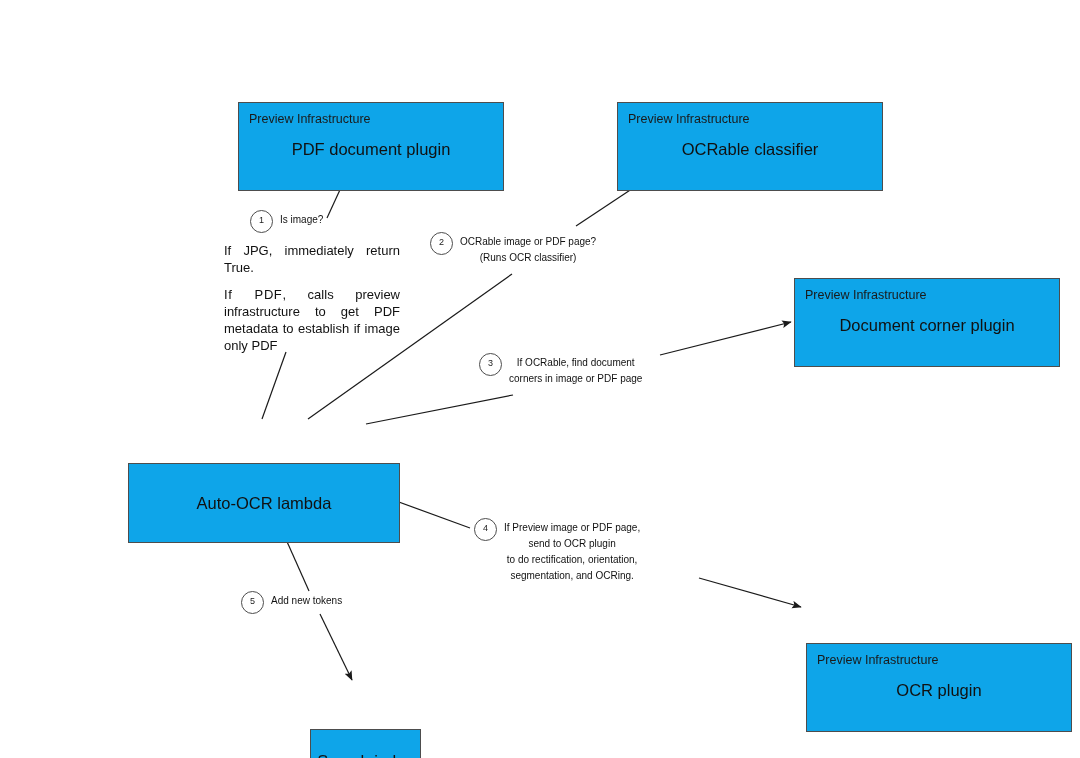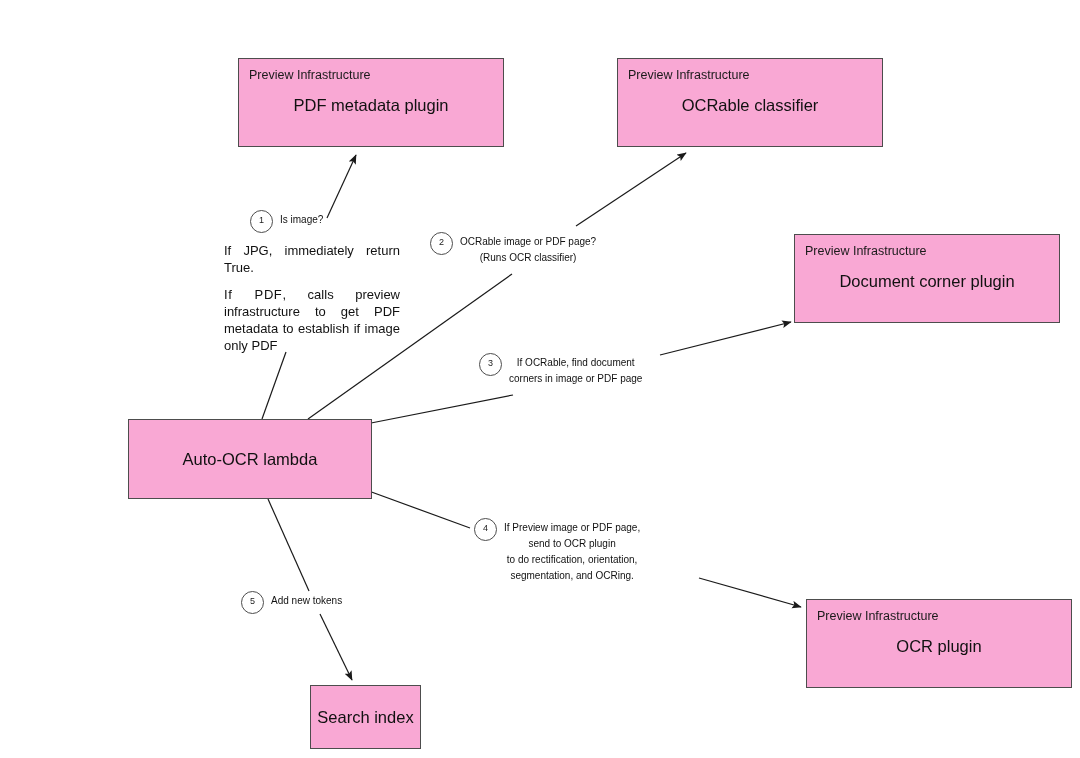--- a/index.html
+++ b/index.html
@@ -26,21 +26,22 @@
     width: 1080px;
     height: 758px;
     pointer-events: none;
   }
 
   
   .node {
     position: absolute;
     box-sizing: border-box;
     border: 1.2px solid #4d4d4d;
-    background: #f9a8d4;
+    background: #0ea5e9;
+    margin-top: 44px;
   }
   .node .node-sub {
     position: absolute;
     left: 10px;
     top: 9px;
     font-size: 12.5px;
     line-height: 15px;
     color: #1a1a1a;
     white-space: nowrap;
   }
@@ -139,39 +140,39 @@
     </g>
 
     <g>
       <line x1="268" y1="499" x2="309" y2="591" stroke="#1a1a1a" stroke-width="1.2"></line>
       <line x1="320" y1="614" x2="352" y2="680" stroke="#1a1a1a" stroke-width="1.2" marker-end="url(#ah)"></line>
     </g>
   </svg>
 
   <div class="node" style="left:238px; top:58px; width:266px; height:89px;">
     <div class="node-sub">Preview Infrastructure</div>
-    <div class="node-title">PDF metadata plugin</div>
+    <div class="node-title">PDF document plugin</div>
   </div>
 
   <div class="node" style="left:617px; top:58px; width:266px; height:89px;">
     <div class="node-sub">Preview Infrastructure</div>
     <div class="node-title">OCRable classifier</div>
   </div>
 
   <div class="node" style="left:794px; top:234px; width:266px; height:89px;">
     <div class="node-sub">Preview Infrastructure</div>
     <div class="node-title">Document corner plugin</div>
   </div>
 
   <div class="node" style="left:806px; top:599px; width:266px; height:89px;">
     <div class="node-sub">Preview Infrastructure</div>
     <div class="node-title">OCR plugin</div>
   </div>
 
-  <div class="node plain" style="left:128px; top:419px; width:244px; height:80px;">
+  <div class="node plain" style="left:128px; top:419px; width:272px; height:80px;">
     <div class="node-title">Auto-OCR lambda</div>
   </div>
 
   <div class="node plain" style="left:310px; top:685px; width:111px; height:64px;">
     <div class="node-title">Search index</div>
   </div>
 
   <div class="step" style="left:250px; top:210px;">
     <div class="step-badge">1</div>
     <div class="step-text left">Is image?</div>

